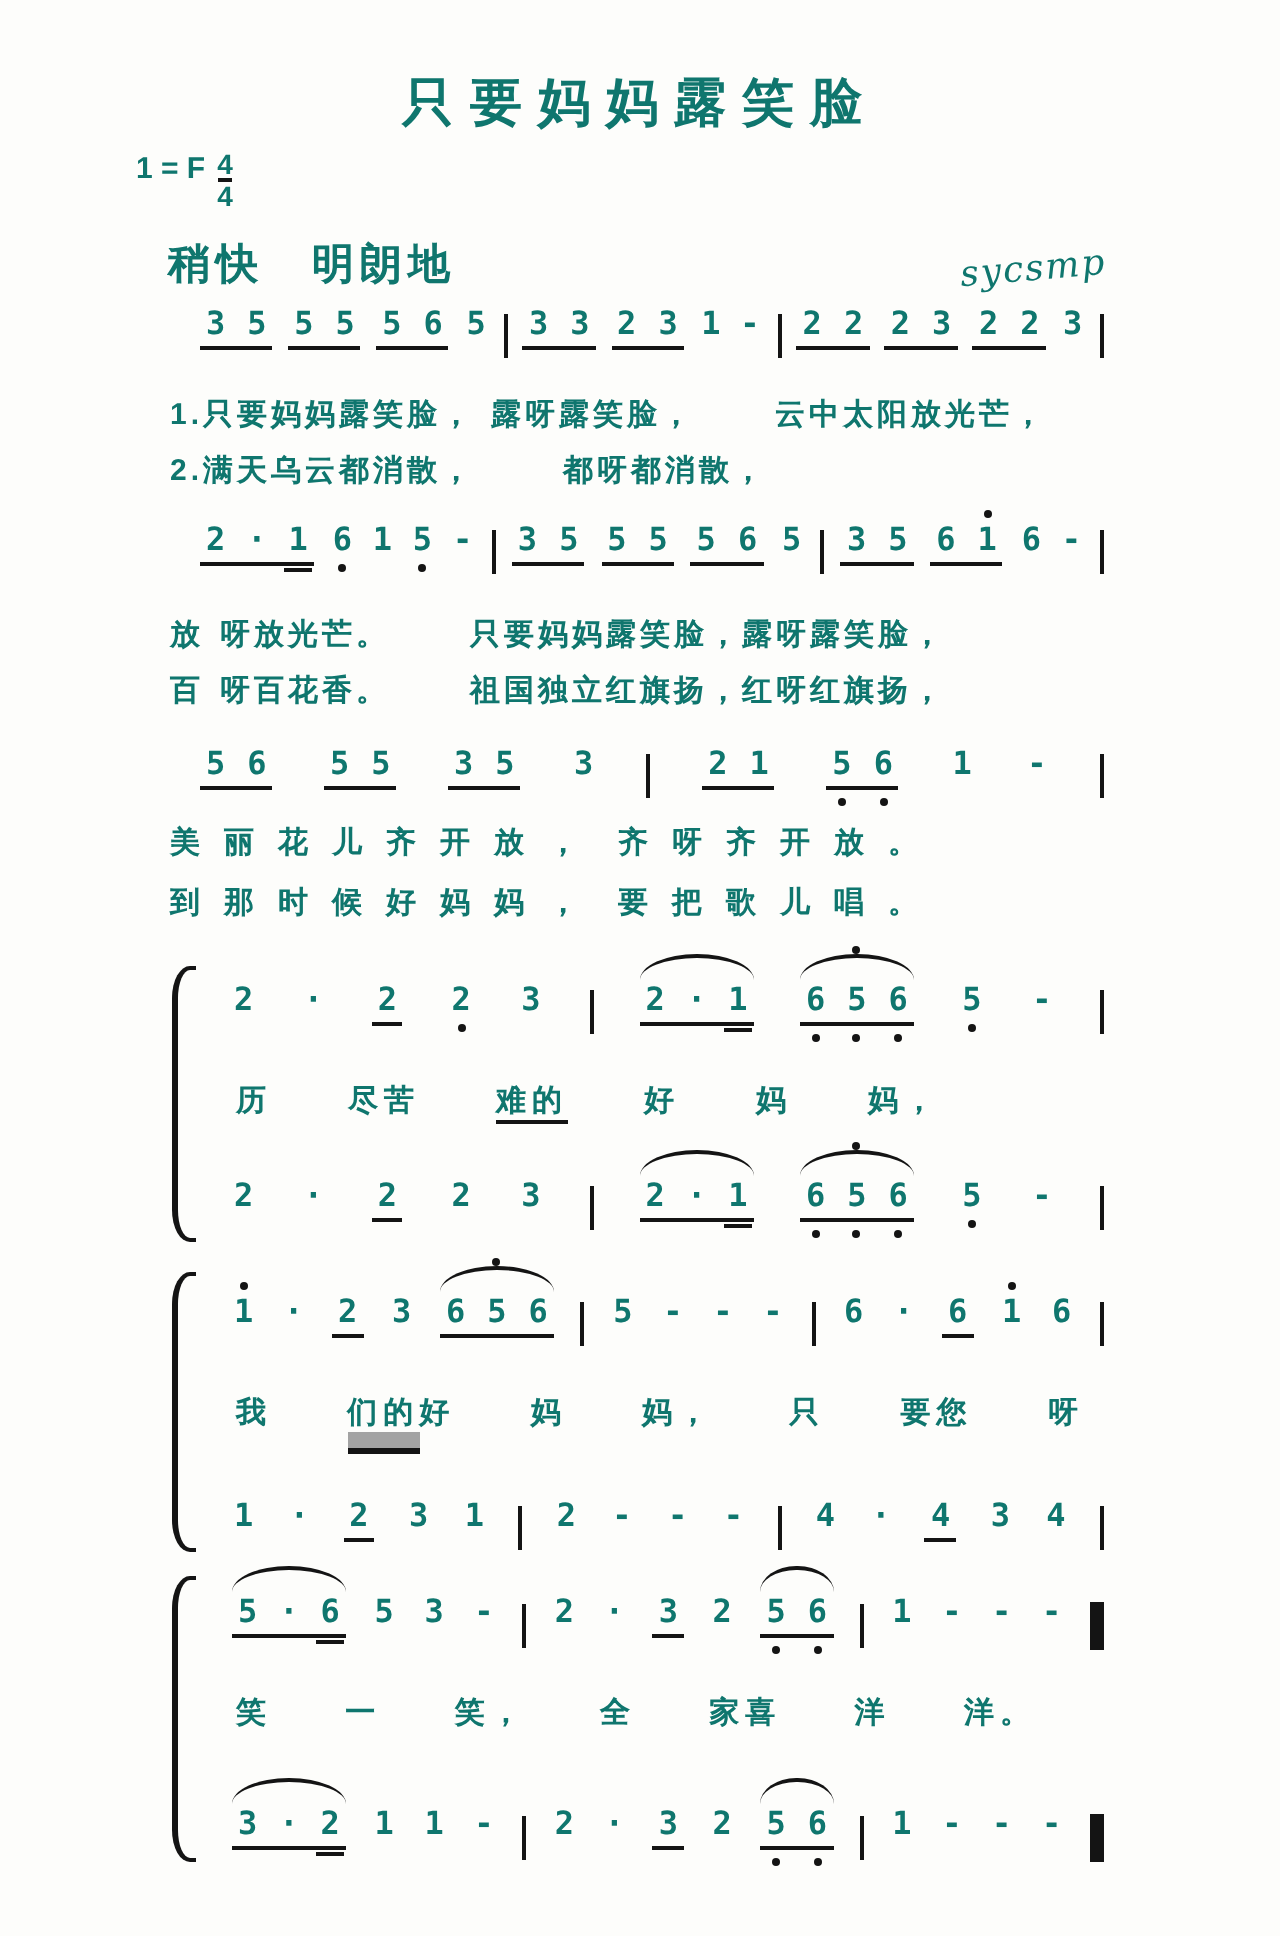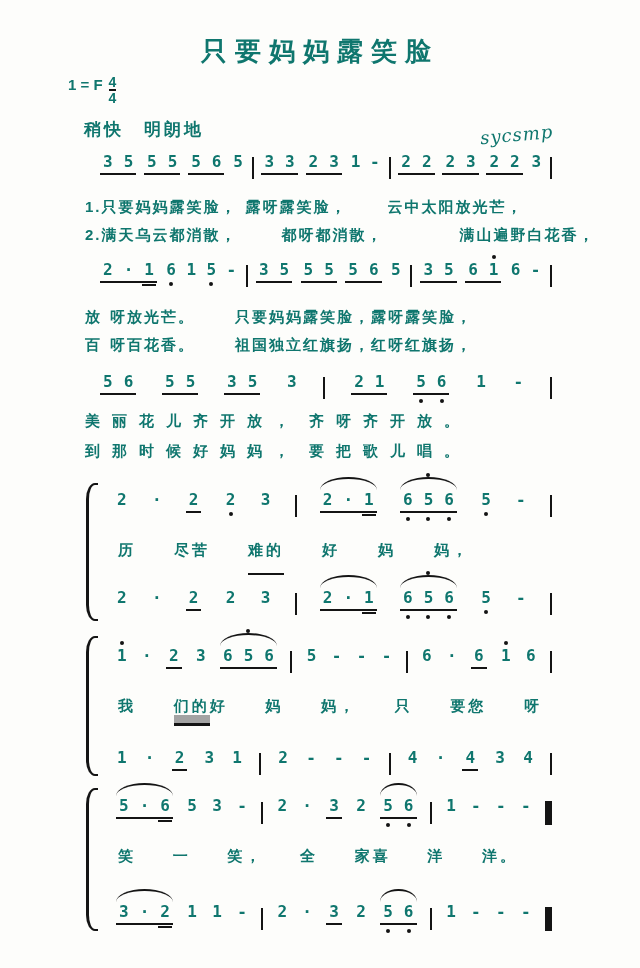--- a/index.html
+++ b/index.html
@@ -11,21 +11,21 @@
          font-size:26px;font-weight:bold;letter-spacing:8px;}
   .credits{position:absolute;top:52px;left:452px;font-size:15px;font-weight:bold;line-height:26px;}
   .credits .cl{display:block;white-space:pre;}
   .credits .cl:first-child{letter-spacing:7px;}
   .signature{position:absolute;top:124px;left:480px;font-size:18px;font-style:italic;
              font-family:"DejaVu Serif",serif;transform:rotate(-5deg);letter-spacing:1px;}
   .keysig{position:absolute;top:76px;left:68px;font-size:15px;font-weight:bold;
           display:flex;align-items:flex-start;gap:6px;}
   .frac{display:inline-flex;flex-direction:column;align-items:center;font-size:14px;line-height:13px;}
   .frac .den{border-top:2px solid #141414;padding-top:1px;}
-  .tempo{position:absolute;top:118px;left:84px;font-size:17px;font-weight:bold;
+  .tempo{position:absolute;top:118px;left:84px;font-size:21px;font-weight:bold;
          letter-spacing:3px;white-space:pre;}
 
   
   .nrow{position:absolute;display:flex;justify-content:space-between;align-items:baseline;
         font-family:"DejaVu Sans Mono",monospace;font-weight:bold;font-size:16px;line-height:1;}
   .nrow.single{left:100px;width:452px;}
   .nrow.duet{left:116px;width:436px;}
   .nt{position:relative;display:inline-block;line-height:1;padding:0 1px;}
   .beam{display:inline-flex;align-items:baseline;gap:9px;border-bottom:2px solid #141414;
         padding:0 2px 3px 2px;}
@@ -44,21 +44,21 @@
   .bar.end{width:7px;height:24px;}
 
   
   .lrow{position:absolute;display:flex;align-items:baseline;font-size:15px;font-weight:bold;
         white-space:nowrap;}
   .lrow.verse{left:85px;letter-spacing:2px;}
   .lrow.verse .seg + .seg{margin-left:8px;}
   .lrow.verse .seg.gl{margin-left:40px;}
   .lrow.wide{letter-spacing:12px;}
   .lrow.spread{left:118px;justify-content:space-between;letter-spacing:3px;}
-  .lu1{border-bottom:2px solid #141414;padding-bottom:15px;}
+  .lu1{border-bottom:2px solid #141414;padding-bottom:1px;}
   .lu2{border-bottom:8px solid #a3a3a3;box-shadow:0 3px 0 #141414;padding-bottom:1px;}
 
   
   .bracket{position:absolute;left:86px;width:9px;}
   .bracket::before{content:"";position:absolute;top:0;bottom:0;left:0;width:100%;
         border-left:3px solid #141414;border-top:2px solid #141414;border-bottom:2px solid #141414;
         border-radius:9px 0 0 9px / 16px 0 0 16px;}
 
   
   #s1n{top:154px;} #s1l1{top:198px;} #s1l2{top:226px;gap:36px;}
@@ -128,21 +128,20 @@
       <span class="bar"></span>
     </div>
   <div id="s1l1" class="lrow verse">
       <span class="seg"><span>1.只要妈妈露笑脸，</span></span>
       <span class="seg"><span>露呀露笑脸，</span></span>
       <span class="seg gl"><span>云中太阳放光芒，</span></span>
     </div>
   <div id="s1l2" class="lrow verse">
       <span class="seg"><span>2.满天乌云都消散，</span></span>
       <span class="seg"><span>都呀都消散，</span></span>
-      <span class="seg gl"><span>满山遍野白花香，</span></span>
     </div>
 
   <div id="s2n" class="nrow single">
       <span class="beam">
         <span class="nt">2</span>
         <span class="nt">·</span>
         <span class="nt dbl">1</span>
       </span>
       <span class="nt">6<i class="od lo"></i></span>
       <span class="nt">1</span>

